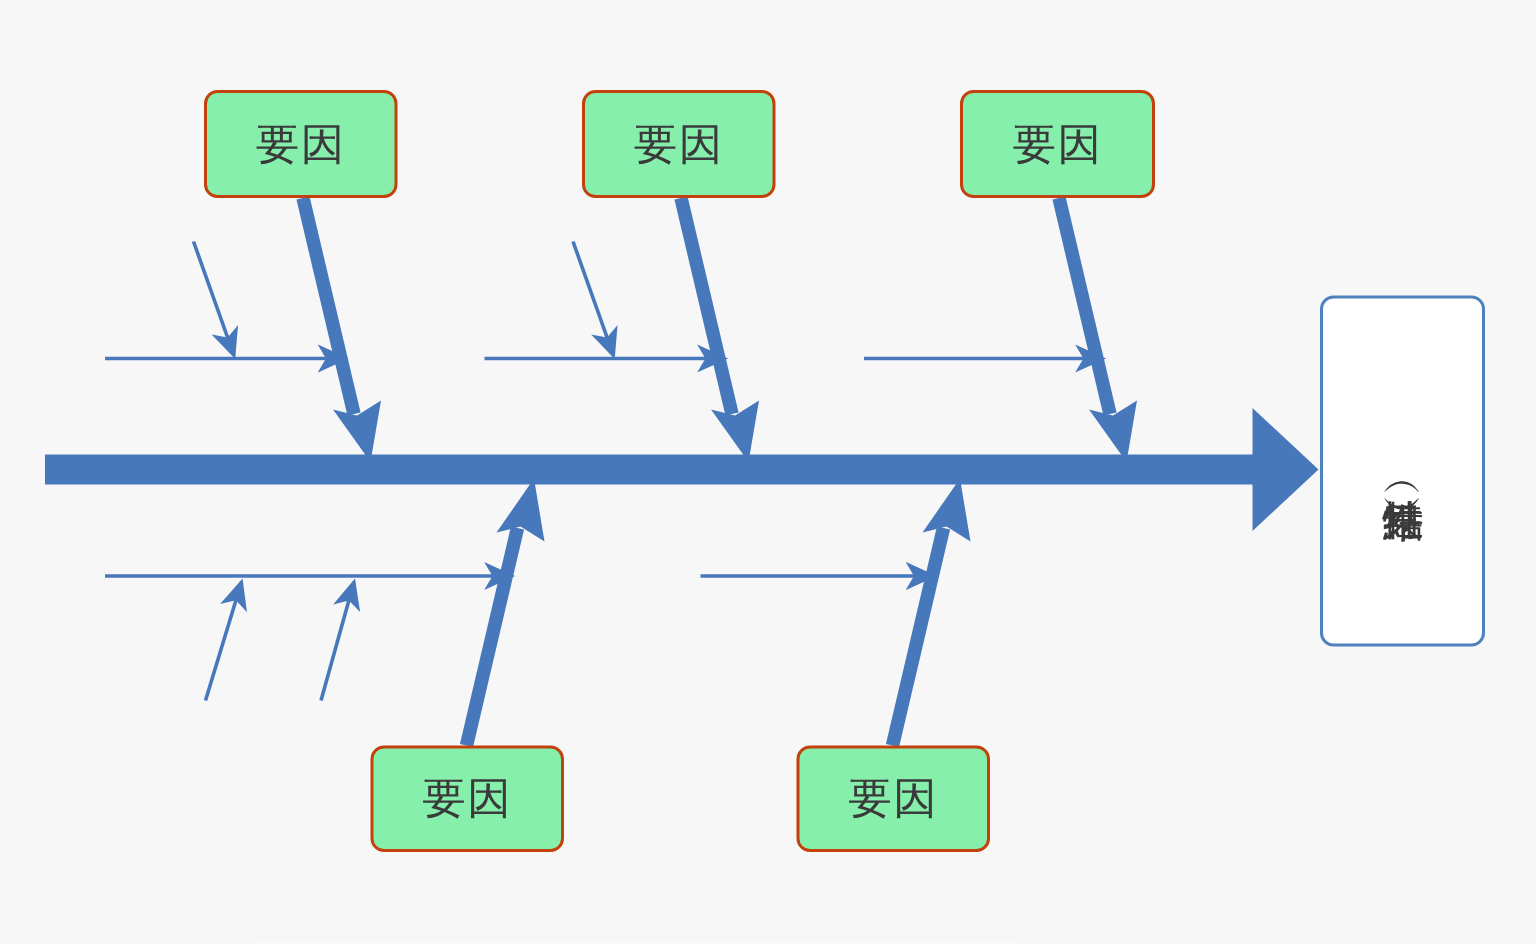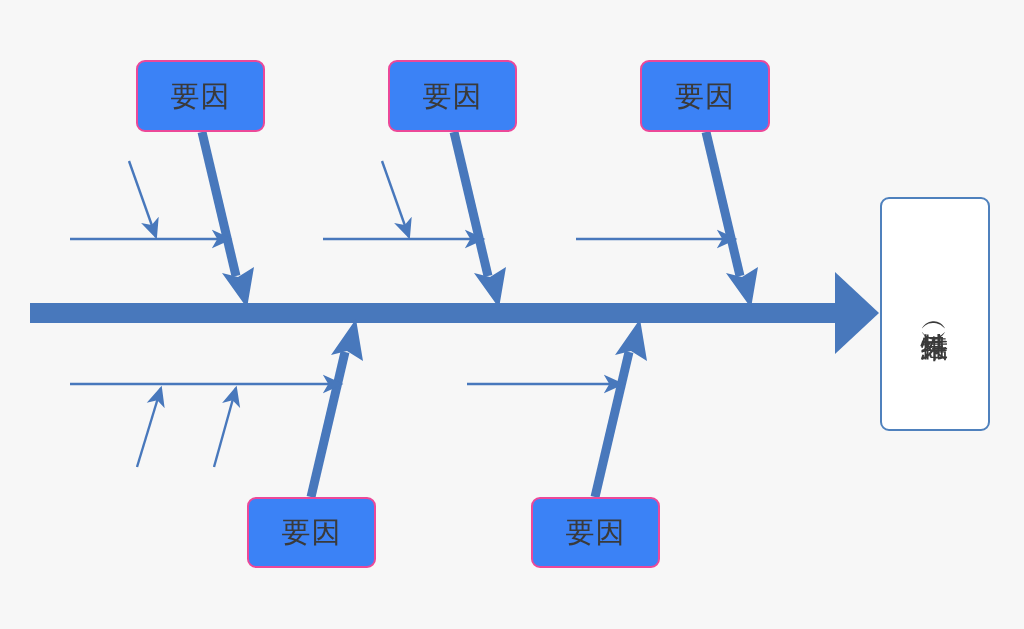--- a/index.html
+++ b/index.html
@@ -21,22 +21,22 @@
     left: 0;
     top: 0;
     width: 1024px;
     height: 629px;
     display: block;
   }
   
   .factor-box {
     position: absolute;
     box-sizing: border-box;
-    background: #3b82f6;
-    border: 2px solid #ec4899;
+    background: #86efac;
+    border: 2px solid #c2410c;
     border-radius: 9px;
     display: flex;
     align-items: center;
     justify-content: center;
     z-index: 5;
     text-align: right;
   }
   .factor-label {
     font-size: 29px;
     color: #3a3a3a;

